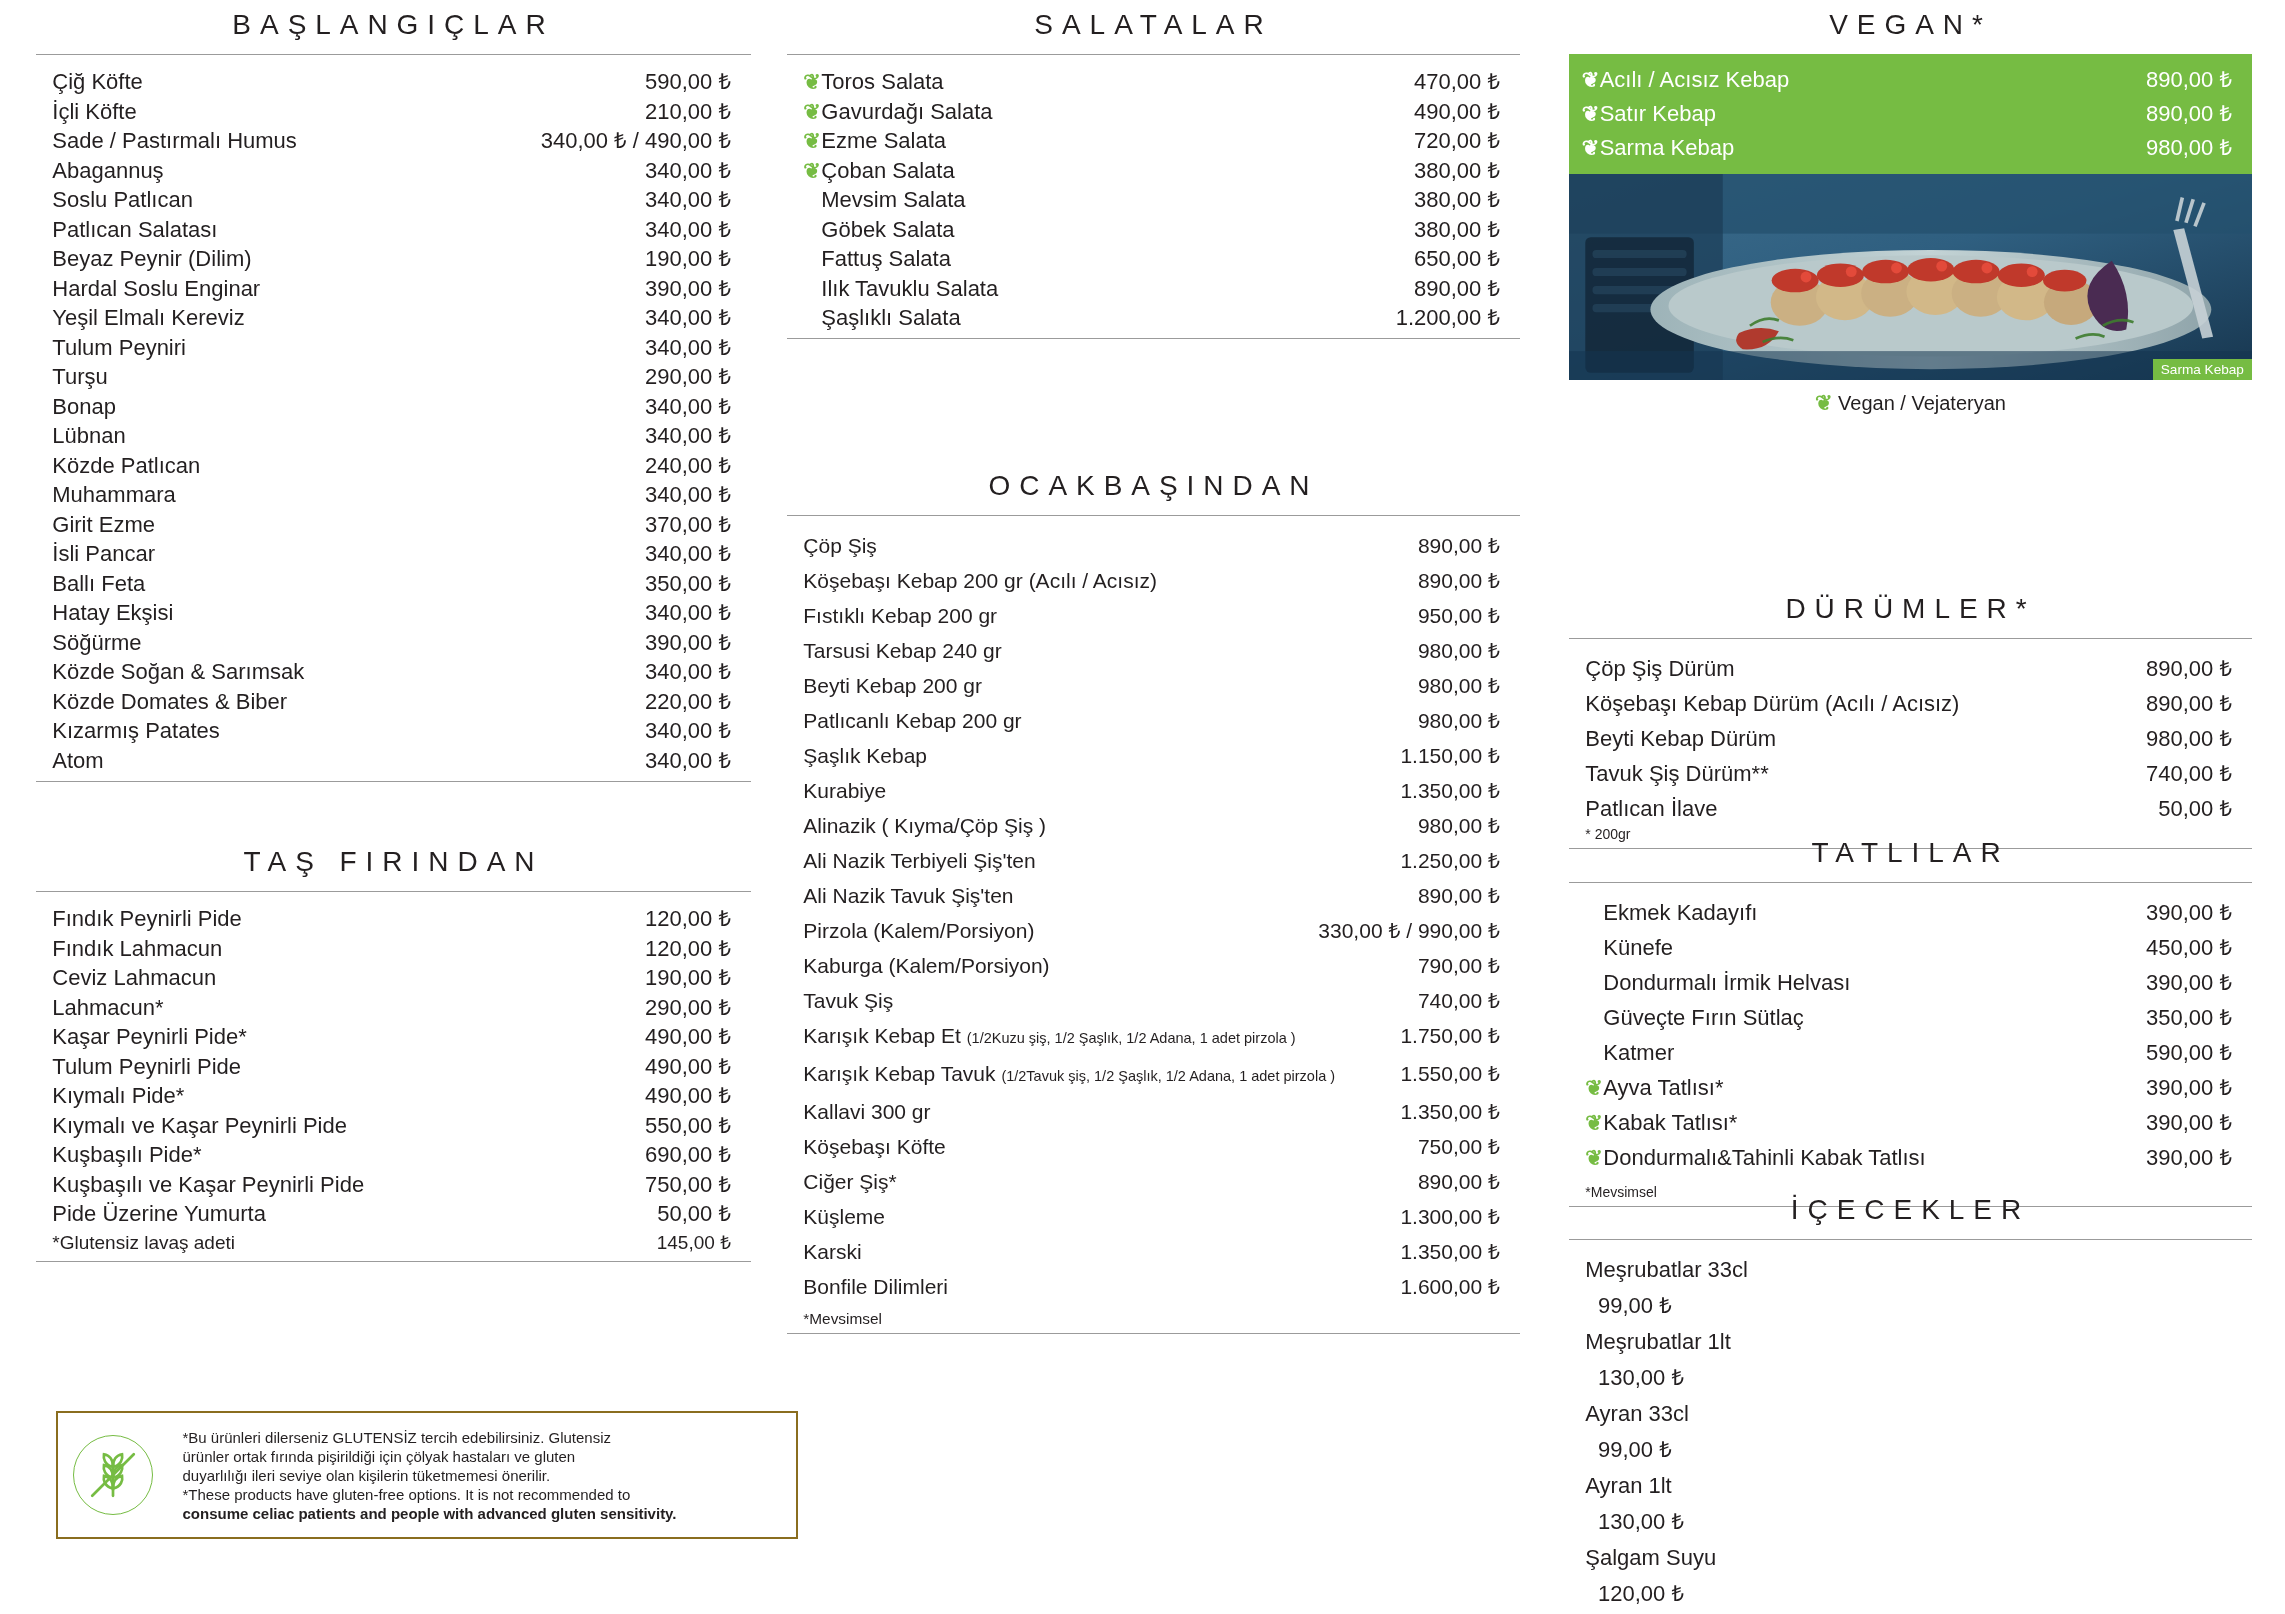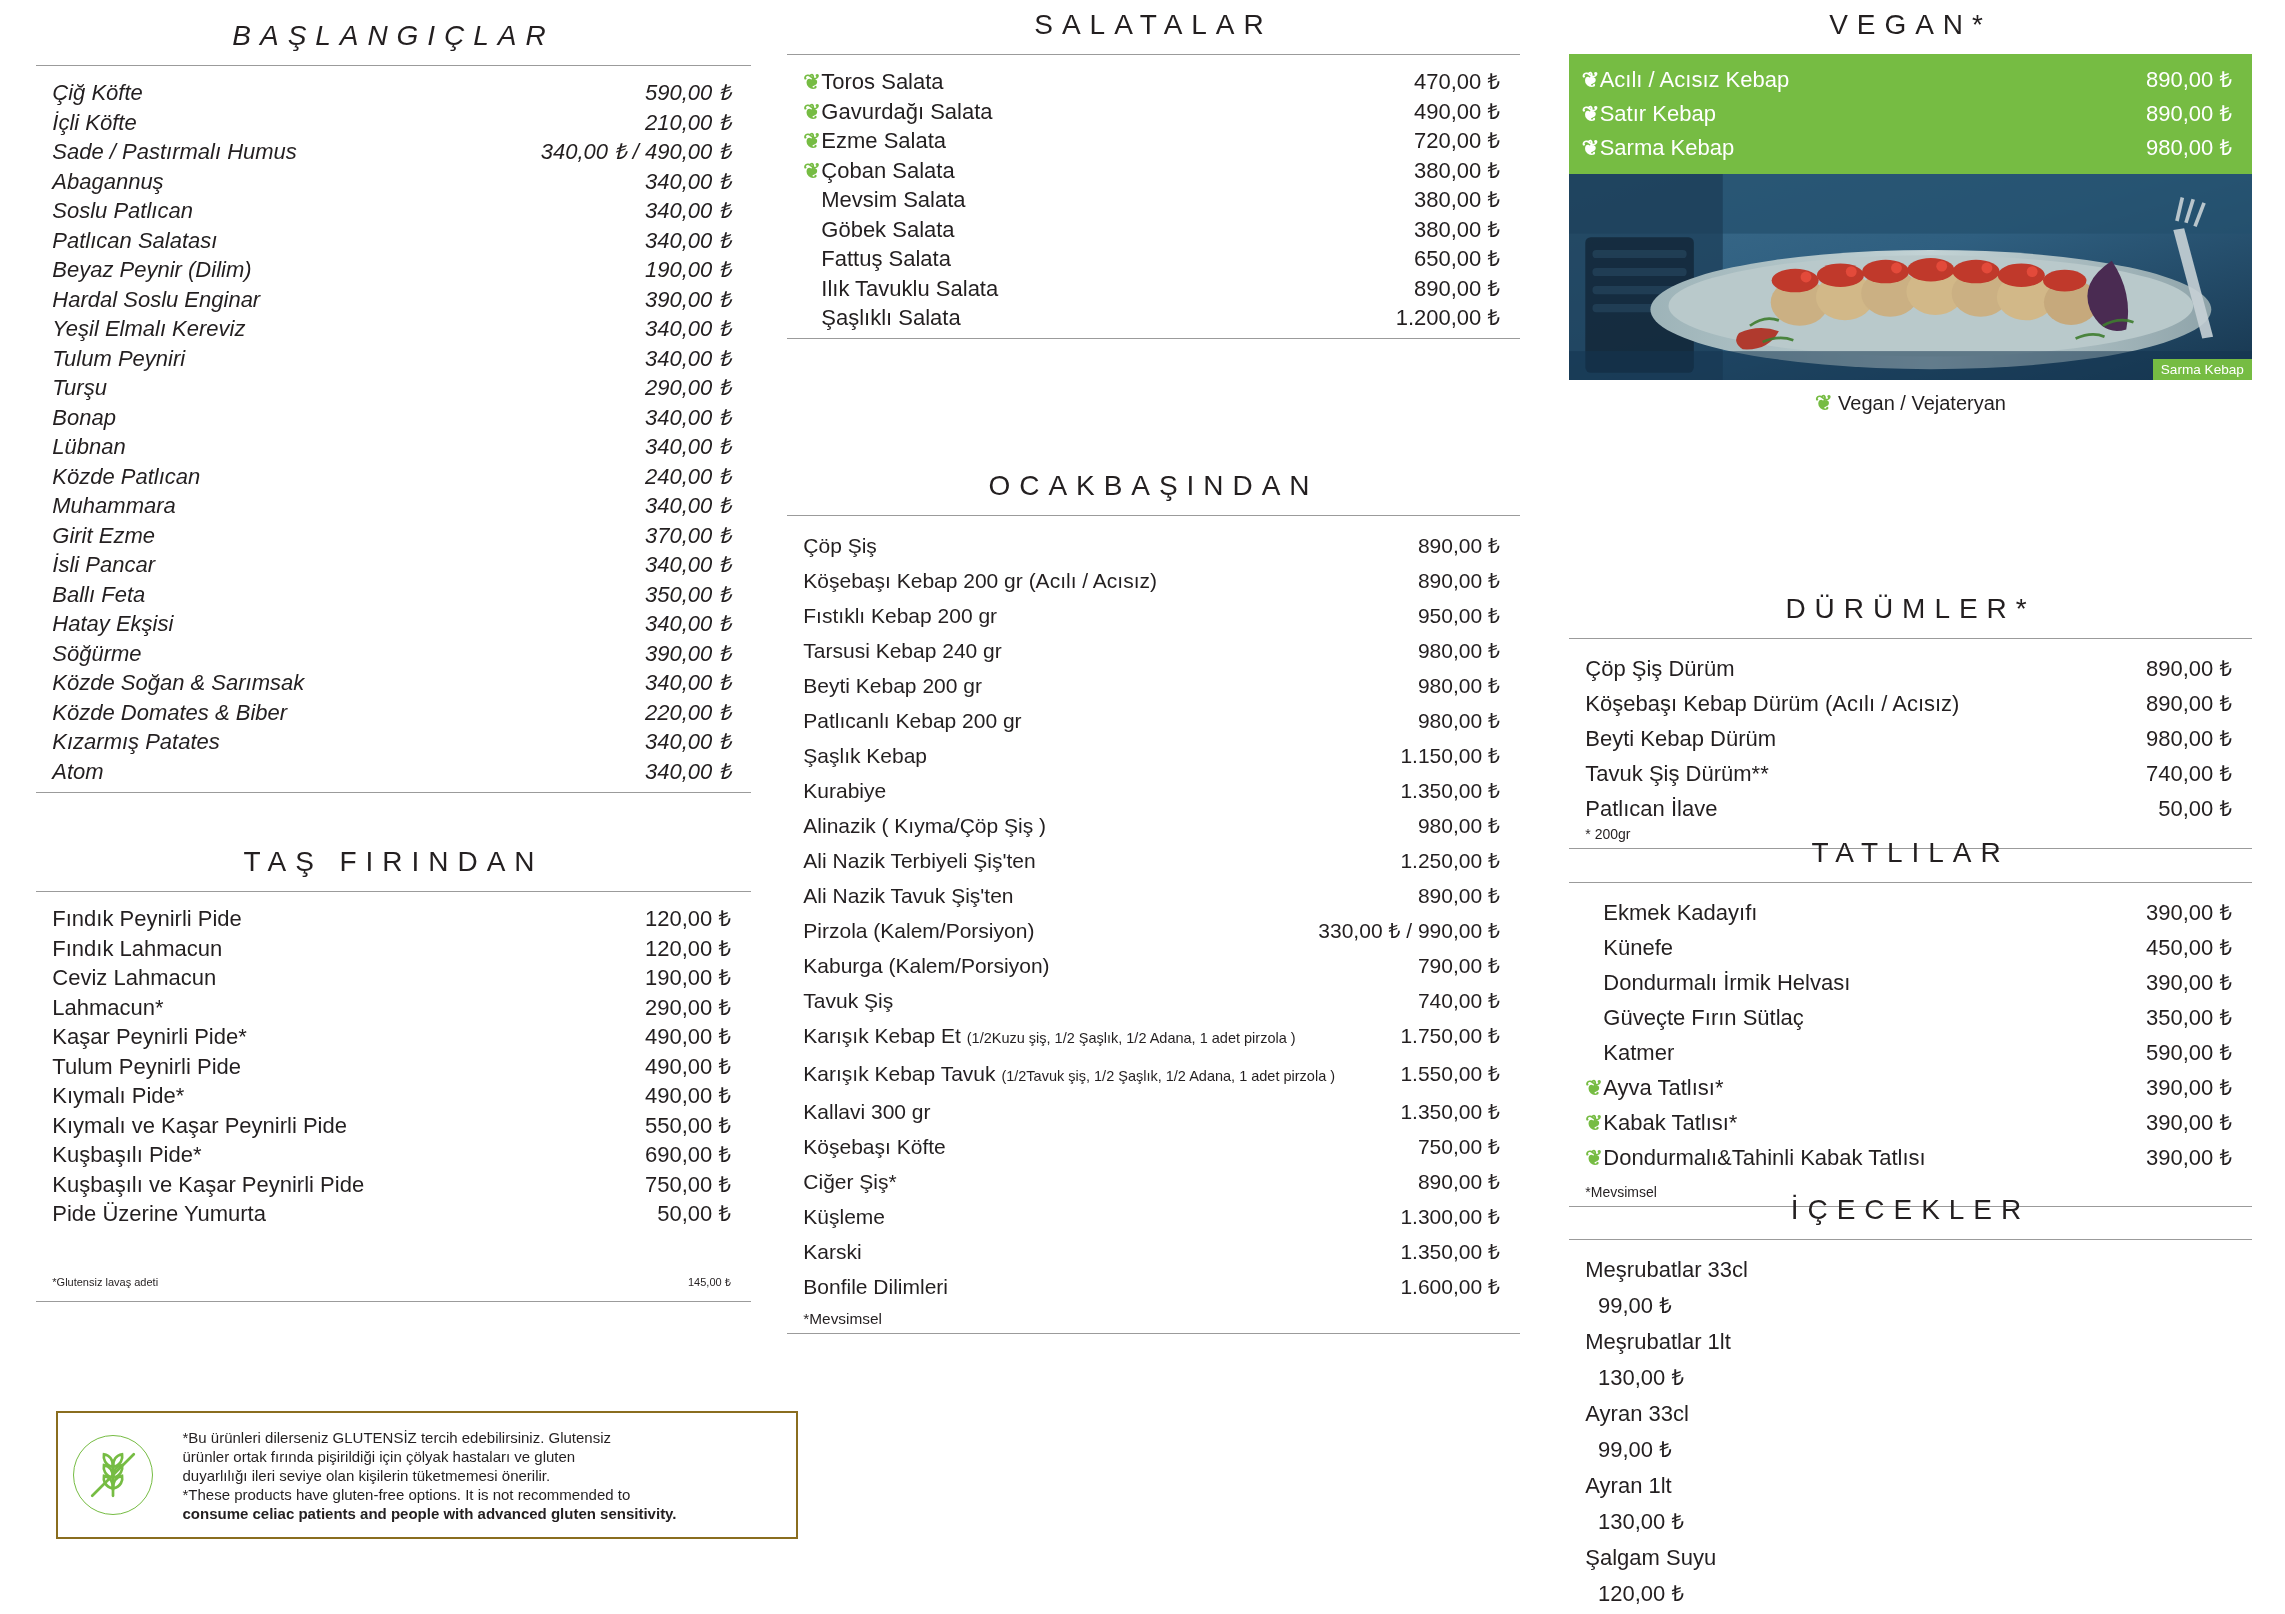--- a/index.html
+++ b/index.html
@@ -78,21 +78,21 @@
     text-align: left;
   }
   .vleaf.empty { color: transparent; }
   .note {
     font-size: 15.4px;
     padding: 5.4px 0 0 16.3px;
     color: #231f20;
   }
 
   
-  #baslangiclar-section { position: absolute; left: 0; top: 20px; width: 715px; font-style: italic; }
+  #baslangiclar-section { position: absolute; left: 0; top: 9px; width: 715px; }
   #tasfirindan-section  { position: absolute; left: 0; top: 846px; width: 715px; }
   #gluten-box {
     position: absolute;
     left: 20px;
     top: 1411px;
     width: 742px;
     border: 2.7px solid #8a6d1f;
     box-sizing: border-box;
     padding: 14.5px 16.3px 14.5px 14.5px;
     display: flex;
@@ -314,21 +314,21 @@
             <span class="pr">690,00 ₺</span>
           </div>
         <div class="row">
             <span class="nm">Kuşbaşılı ve Kaşar Peynirli Pide</span>
             <span class="pr">750,00 ₺</span>
           </div>
         <div class="row">
             <span class="nm">Pide Üzerine Yumurta</span>
             <span class="pr">50,00 ₺</span>
           </div>
-        <div class="row" style="font-size:11px;line-height:27px;margin-top:40px;">
+        <div class="row" style="font-size:19px;line-height:27px;">
           <span class="nm">*Glutensiz lavaş adeti</span>
           <span class="pr">145,00 ₺</span>
         </div>
       </div>
     </div>
 
     <div id="gluten-box">
       <div class="wheat-icon">
         <svg width="56" height="56" viewBox="0 0 62 62">
           <g stroke="#76bc43" stroke-width="3" fill="none" stroke-linecap="round">

